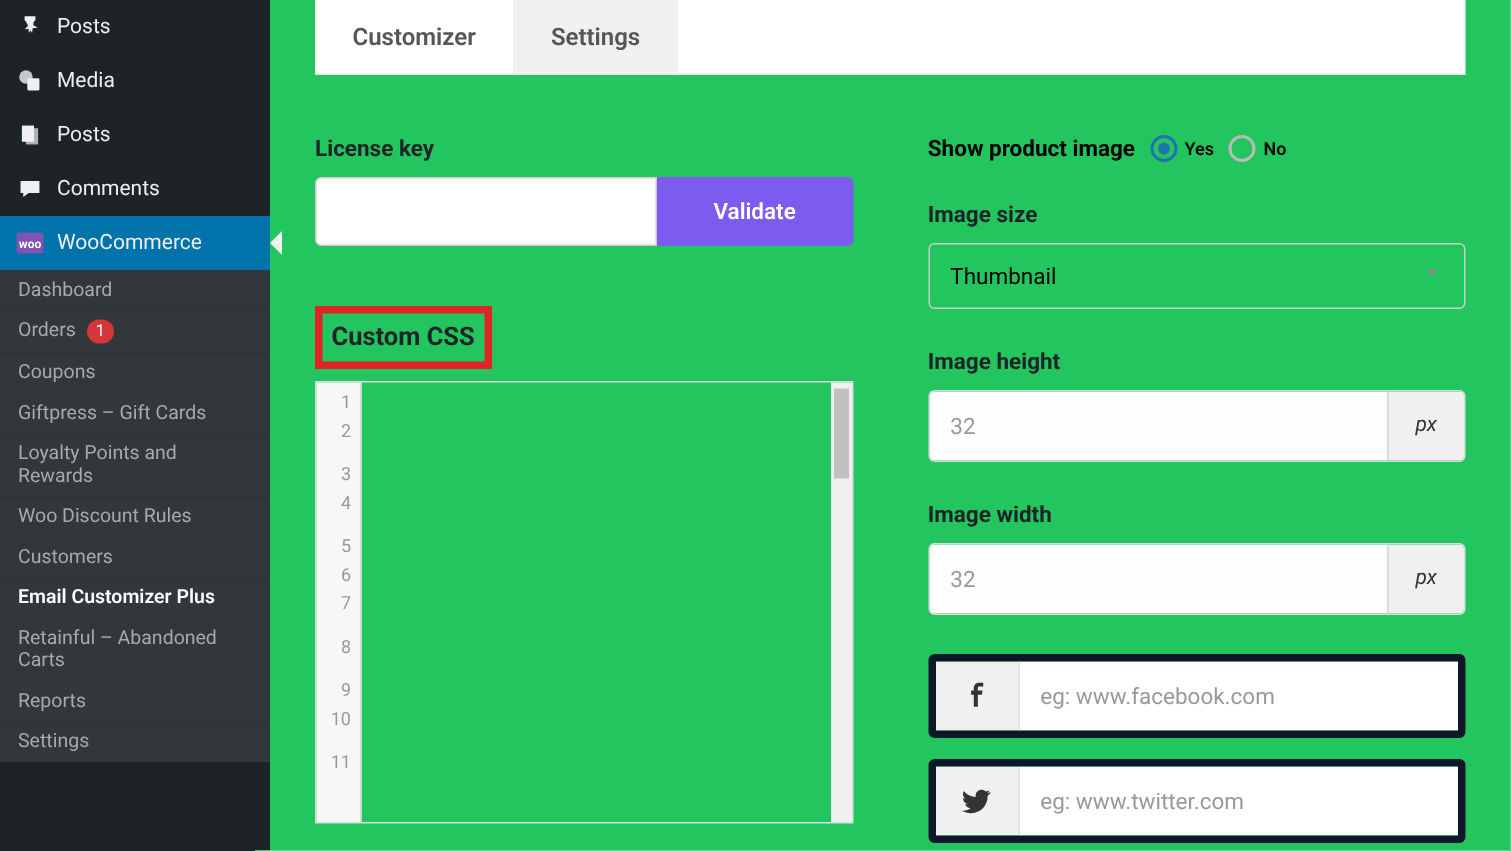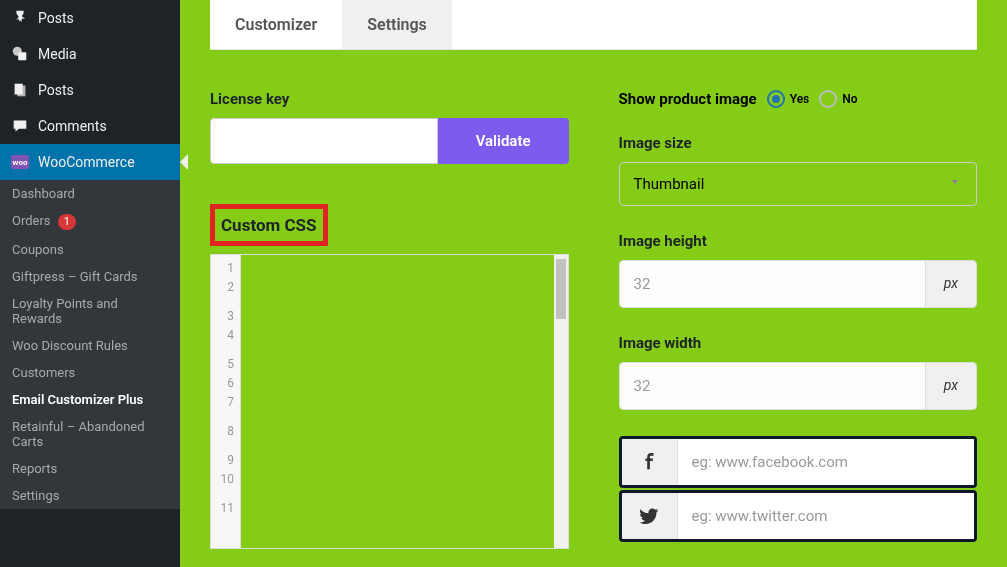--- a/index.html
+++ b/index.html
@@ -9,21 +9,21 @@
     .sidebar-item { display: flex; align-items: center; padding: 8px 10px; cursor: pointer; color: #f0f0f1; gap: 8px; }
     .sidebar-item .label { color: #eee; }
     .sidebar-item.active { background: #0073aa; color: #fff; position: relative; }
     .sidebar-item.active .arrow { position: absolute; right: -8px; top: 50%; transform: translateY(-50%); width: 0; height: 0; border-top: 8px solid transparent; border-bottom: 8px solid transparent; border-right: 8px solid #f0f0f1; }
     .sidebar-subitem { padding: 6px 12px; font-size: 13px; color: #a7aaad; cursor: pointer; background: #32373c; }
     .sidebar-subitem.current { color: #fff; font-weight: 600; }
     .sidebar .badge { background: #d63638; color: #fff; border-radius: 10px; padding: 0 6px; font-size: 11px; line-height: 16px; display: inline-block; margin-left: 4px; }
     .sidebar .dash-icon { width: 20px; height: 20px; display: inline-flex; align-items: center; justify-content: center; flex-shrink: 0; }
     .woo-icon { width: 18px; height: 14px; background: #7f54b3; border-radius: 2px; display: inline-flex; align-items: center; justify-content: center; font-size: 8px; color: #fff; font-weight: bold; }
 
-    .main { flex: 1; background: #84cc16; padding: 0 30px 30px 30px; overflow: hidden; }
+    .main { flex: 1; background: #22c55e; padding: 0 30px 30px 30px; overflow: hidden; }
     .tabs { display: flex; border-bottom: 1px solid #e5e5e5; background: #fff; }
     .tab { padding: 14px 24px; font-size: 16px; font-weight: 600; color: #555; cursor: pointer; border: 1px solid transparent; background: #fff; }
     .tab.active { background: #f0f0f1; }
 
     .content { display: flex; gap: 50px; padding-top: 40px; }
     .col-left { flex: 1; min-width: 0; }
     .col-right { flex: 1; min-width: 0; }
 
     .field-label { font-weight: 700; font-size: 15px; color: #1d2327; display: block; margin-bottom: 10px; }
     .license-row { display: flex; margin-bottom: 40px; border-radius: 18px; }
@@ -48,21 +48,21 @@
 
     .field-block { margin-bottom: 26px; }
     .select-wrap { border: 1px solid #ccc; border-radius: 4px; padding: 12px 14px; display: flex; justify-content: space-between; align-items: center; font-size: 15px; cursor: pointer; }
     .chevron { color: #888; }
 
     .unit-input { display: flex; border: 1px solid #ddd; border-radius: 4px; overflow: hidden; }
     .unit-input input { flex: 1; border: none; padding: 14px; font-size: 15px; background: #fdfdfd; }
     .unit-input .unit { background: #f0f0f1; color: #333; padding: 14px 18px; font-style: italic; font-size: 14px; border-left: 1px solid #ddd; }
     .unit-input input::placeholder { color: #999; }
 
-    .social-input { display: flex; border: 3px solid #0f172a; border-radius: 4px; overflow: hidden; margin-bottom: 2px; }
+    .social-input { display: flex; border: 5px solid #0f172a; border-radius: 4px; overflow: hidden; margin-bottom: 14px; }
     .social-icon { background: #f0f0f1; width: 56px; display: flex; align-items: center; justify-content: center; color: #333; font-size: 20px; border-right: 1px solid #ddd; }
     .social-input input { flex: 1; border: none; padding: 14px; font-size: 15px; }
     .social-input input::placeholder { color: #999; }
   </style>
 </head>
 <body>
 
 <div class="sidebar">
   <div class="sidebar-item">
     <span class="dash-icon">

